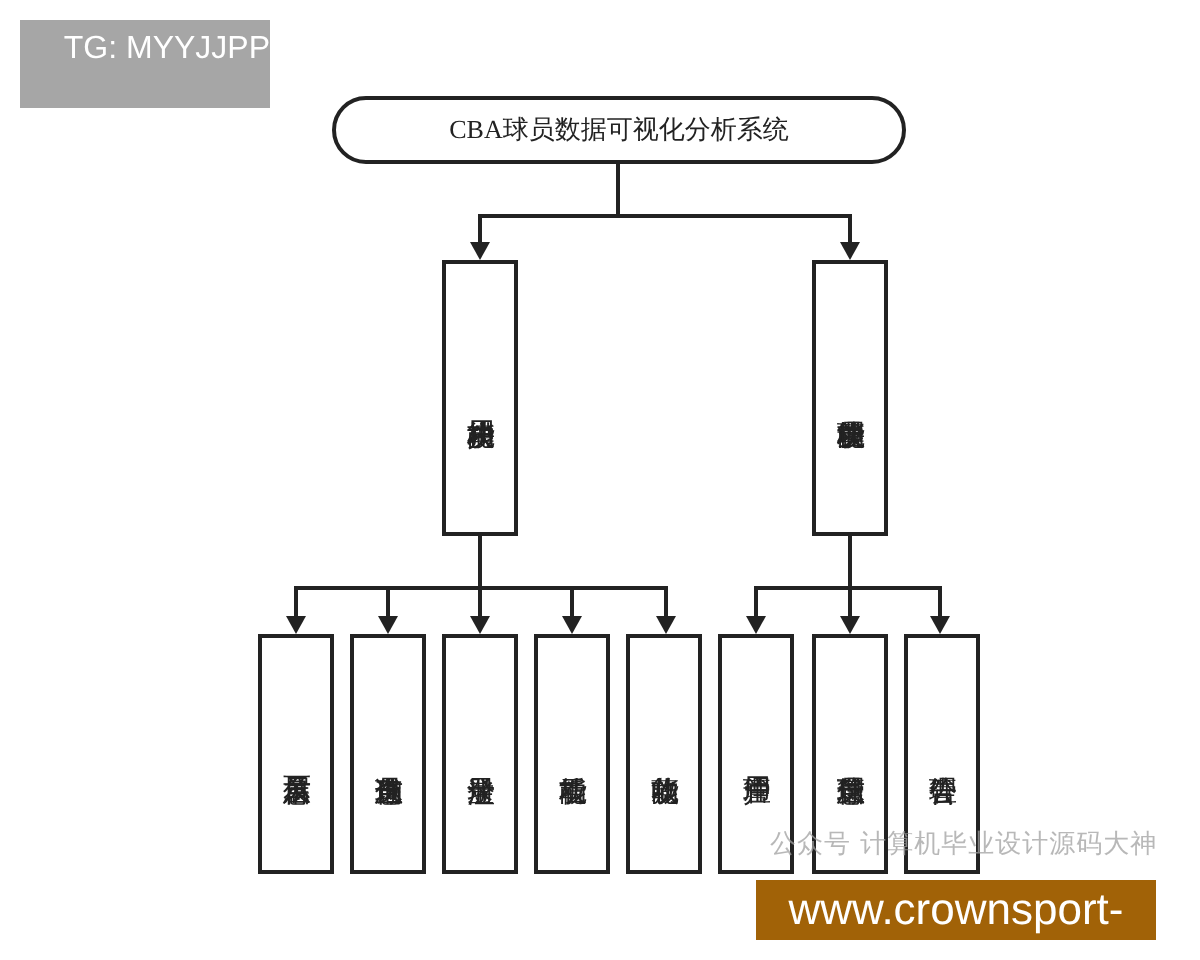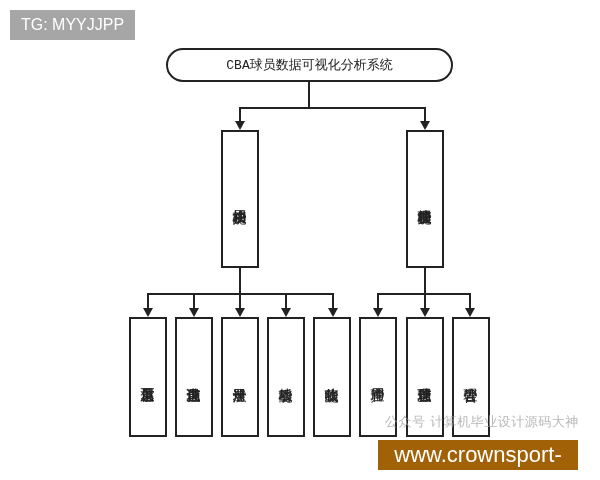--- a/index.html
+++ b/index.html
@@ -1,19 +1,19 @@
 <!DOCTYPE html>
 <html><head>
   <meta charset="utf-8">
   <style>
     html, body { margin: 0; padding: 0; }
     body { width: 600px; height: 480px; background: #ffffff; position: relative; overflow: hidden; font-family: "DejaVu Sans", sans-serif; }
-    .tg-badge { position: absolute; left: 10px; top: 10px; width: 125px; height: 30px; background: #a6a6a6; color: #ffffff; font-family: "Liberation Sans", sans-serif; font-size: 16px; line-height: 30px; text-align: center; }
+    .tg-badge { position: absolute; left: 10px; top: 10px; width: 125px; height: 44px; background: #a6a6a6; color: #ffffff; font-family: "Liberation Sans", sans-serif; font-size: 16px; line-height: 30px; text-align: right; }
     .box { position: absolute; border: 2px solid #222222; box-sizing: border-box; background: #ffffff; color: #222222; }
-    .top-box { left: 166px; top: 48px; width: 287px; height: 34px; display: flex; align-items: center; justify-content: center; font-family: Liberation Mono, monospace; font-size: 13px; border-radius: 17px; }
+    .top-box { left: 166px; top: 48px; width: 287px; height: 34px; display: flex; align-items: center; justify-content: center; font-family: Liberation Serif, serif; font-size: 13px; border-radius: 17px; }
     .vbox { display: flex; align-items: center; justify-content: center; }
     .vtext { writing-mode: vertical-rl; text-orientation: upright; font-size: 14px; letter-spacing: 0px; line-height: 1; }
     .mid { top: 130px; width: 38px; height: 138px; }
     .leaf { top: 317px; width: 38px; height: 120px; }
     .line { position: absolute; background: #222222; }
     .arrow { position: absolute; width: 0; height: 0; border-left: 5px solid transparent; border-right: 5px solid transparent; border-top: 9px solid #222222; }
     .watermark { position: absolute; left: 385px; top: 413px; font-size: 13px; color: rgba(160,160,160,0.75); white-space: nowrap; letter-spacing: 0.5px; text-align: right; }
     .url-banner { position: absolute; left: 378px; top: 440px; width: 200px; height: 30px; background: #a16207; color: #ffffff; font-family: "Liberation Sans", sans-serif; font-size: 22px; line-height: 30px; text-align: center; }
   </style>
 </head>

